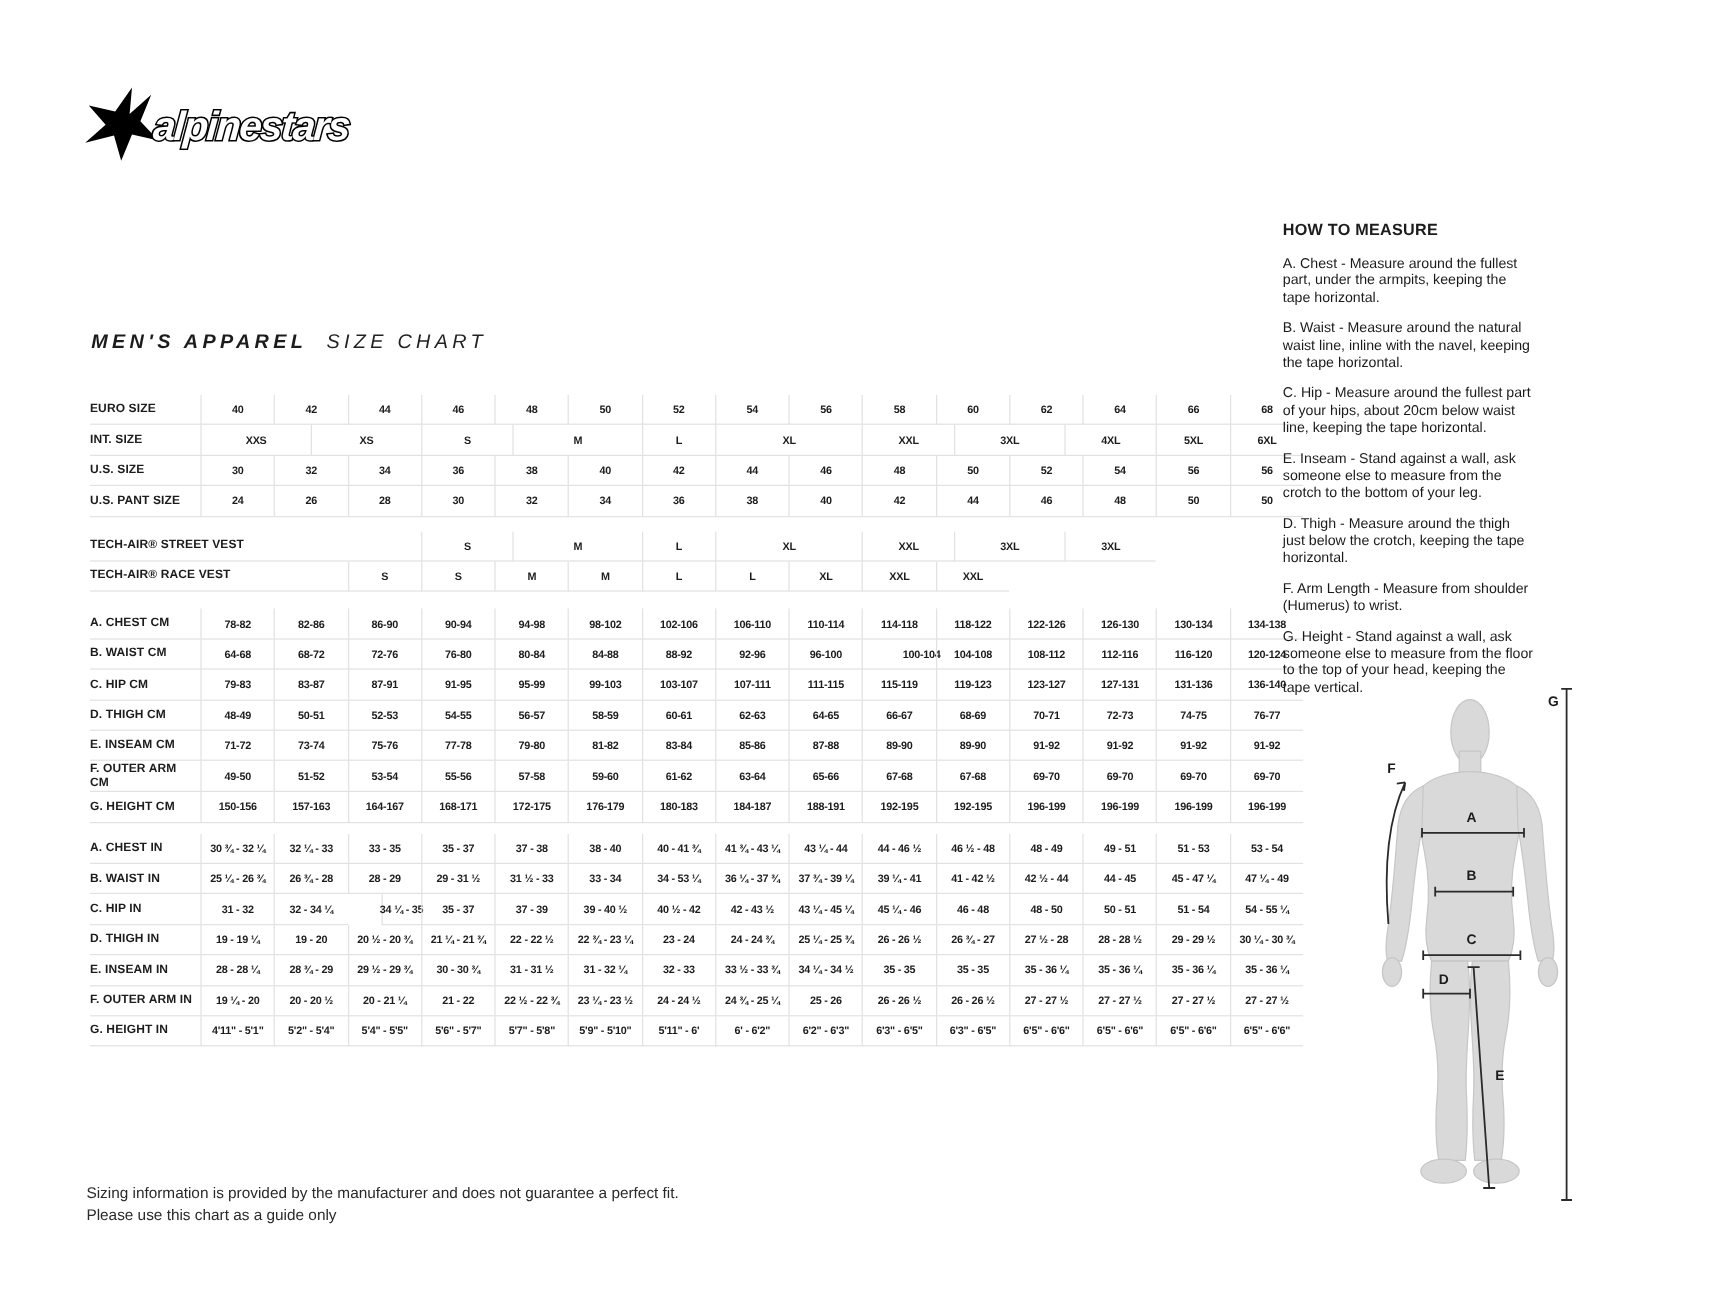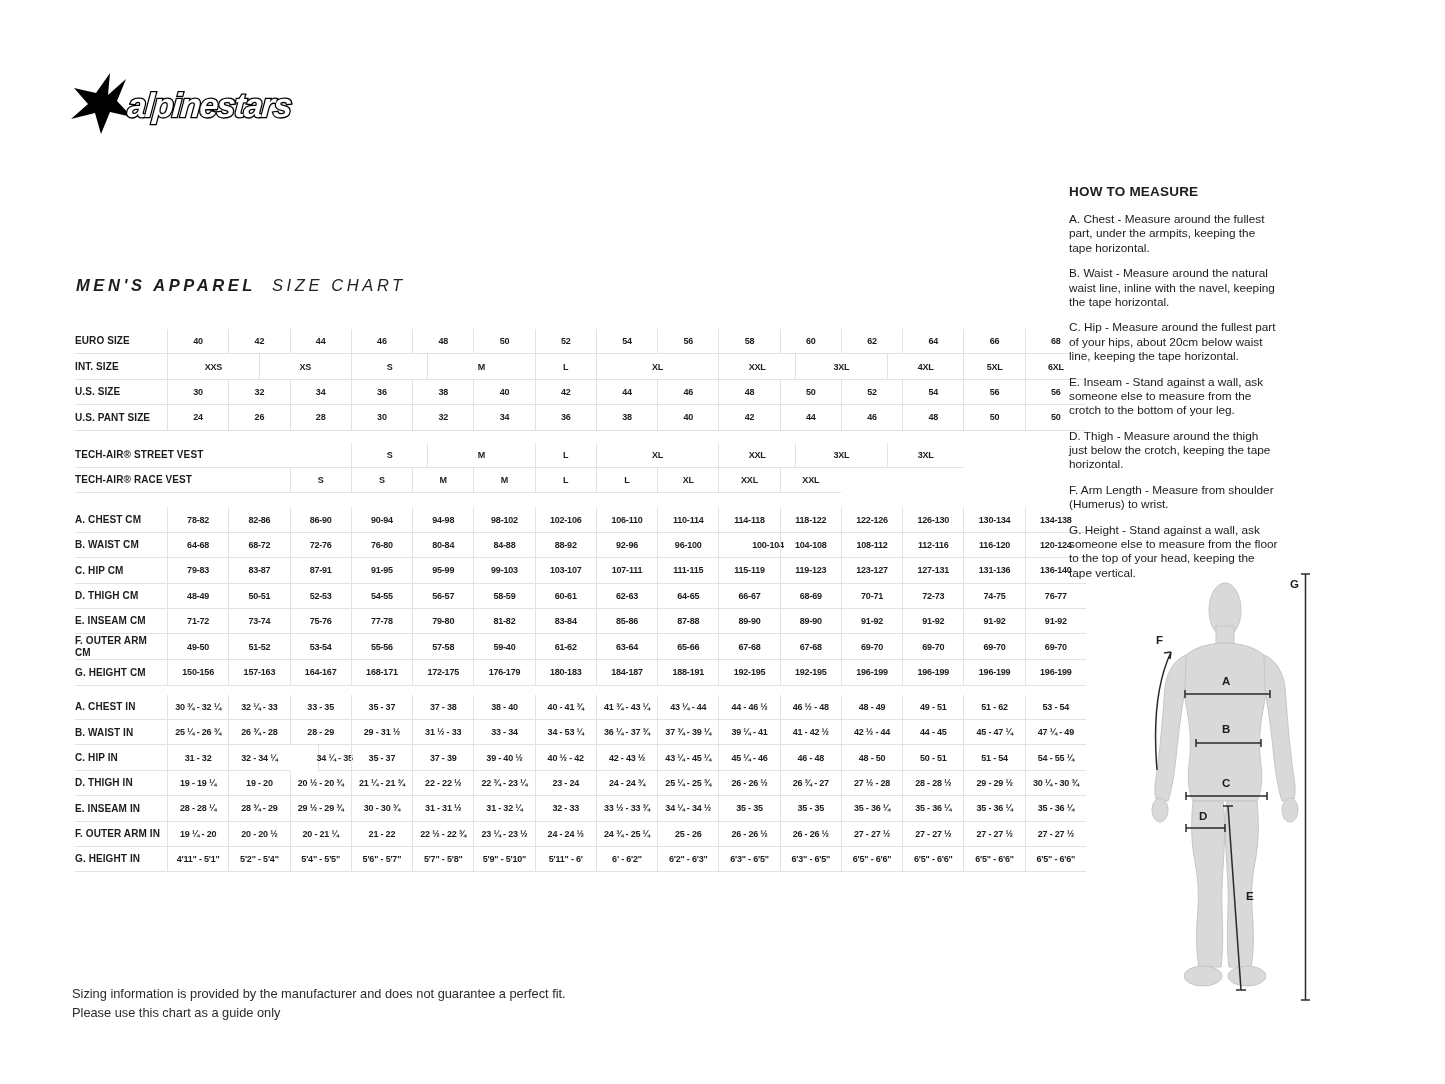--- a/index.html
+++ b/index.html
@@ -249,21 +249,21 @@
         <div class="tcell" style="grid-column: span 4;">91-92</div>
         <div class="tcell" style="grid-column: span 4;">91-92</div>
       </div>
       <div class="trow">
         <div class="tlabel">F. OUTER ARM CM</div>
         <div class="tcell" style="grid-column: span 4;">49-50</div>
         <div class="tcell" style="grid-column: span 4;">51-52</div>
         <div class="tcell" style="grid-column: span 4;">53-54</div>
         <div class="tcell" style="grid-column: span 4;">55-56</div>
         <div class="tcell" style="grid-column: span 4;">57-58</div>
-        <div class="tcell" style="grid-column: span 4;">59-40</div>
+        <div class="tcell" style="grid-column: span 4;">59-60</div>
         <div class="tcell" style="grid-column: span 4;">61-62</div>
         <div class="tcell" style="grid-column: span 4;">63-64</div>
         <div class="tcell" style="grid-column: span 4;">65-66</div>
         <div class="tcell" style="grid-column: span 4;">67-68</div>
         <div class="tcell" style="grid-column: span 4;">67-68</div>
         <div class="tcell" style="grid-column: span 4;">69-70</div>
         <div class="tcell" style="grid-column: span 4;">69-70</div>
         <div class="tcell" style="grid-column: span 4;">69-70</div>
         <div class="tcell" style="grid-column: span 4;">69-70</div>
       </div>
@@ -295,21 +295,21 @@
         <div class="tcell" style="grid-column: span 4;">35 - 37</div>
         <div class="tcell" style="grid-column: span 4;">37 - 38</div>
         <div class="tcell" style="grid-column: span 4;">38 - 40</div>
         <div class="tcell" style="grid-column: span 4;">40 - 41 ¾</div>
         <div class="tcell" style="grid-column: span 4;">41 ¾ - 43 ¼</div>
         <div class="tcell" style="grid-column: span 4;">43 ¼ - 44</div>
         <div class="tcell" style="grid-column: span 4;">44 - 46 ½</div>
         <div class="tcell" style="grid-column: span 4;">46 ½ - 48</div>
         <div class="tcell" style="grid-column: span 4;">48 - 49</div>
         <div class="tcell" style="grid-column: span 4;">49 - 51</div>
-        <div class="tcell" style="grid-column: span 4;">51 - 62</div>
+        <div class="tcell" style="grid-column: span 4;">51 - 53</div>
         <div class="tcell" style="grid-column: span 4;">53 - 54</div>
       </div>
       <div class="trow">
         <div class="tlabel">B. WAIST IN</div>
         <div class="tcell" style="grid-column: span 4;">25 ¼ - 26 ¾</div>
         <div class="tcell" style="grid-column: span 4;">26 ¾ - 28</div>
         <div class="tcell" style="grid-column: span 4;">28 - 29</div>
         <div class="tcell" style="grid-column: span 4;">29 - 31 ½</div>
         <div class="tcell" style="grid-column: span 4;">31 ½ - 33</div>
         <div class="tcell" style="grid-column: span 4;">33 - 34</div>

